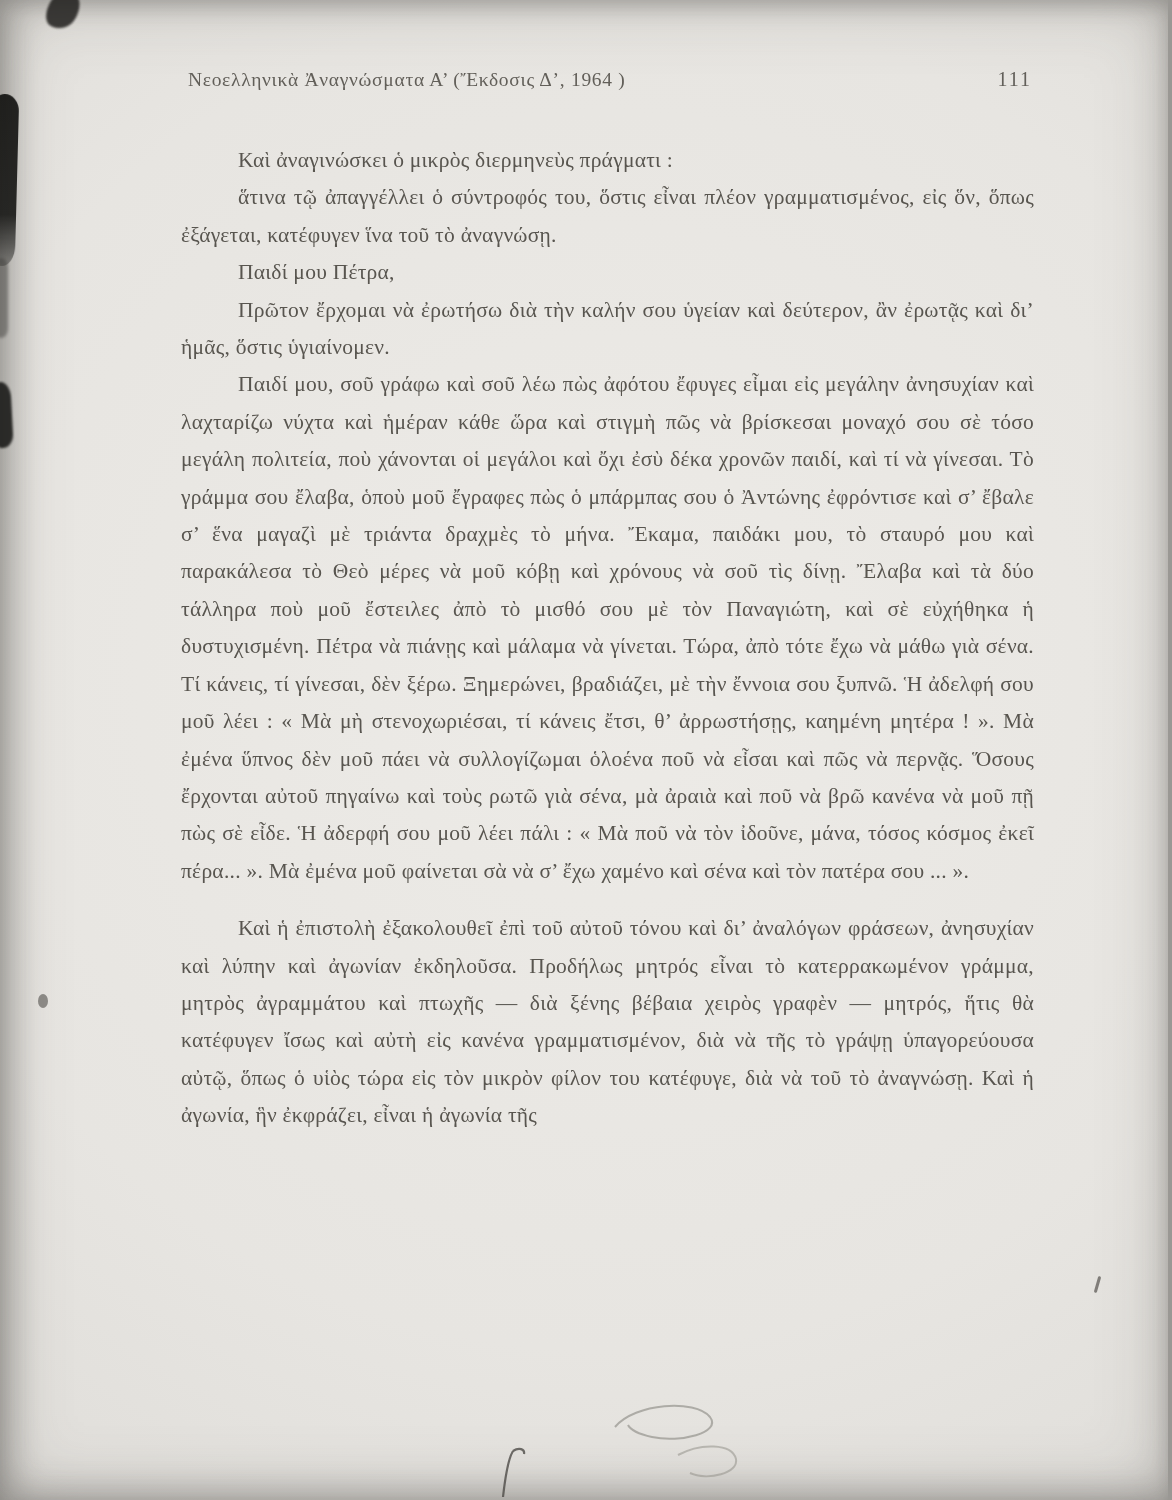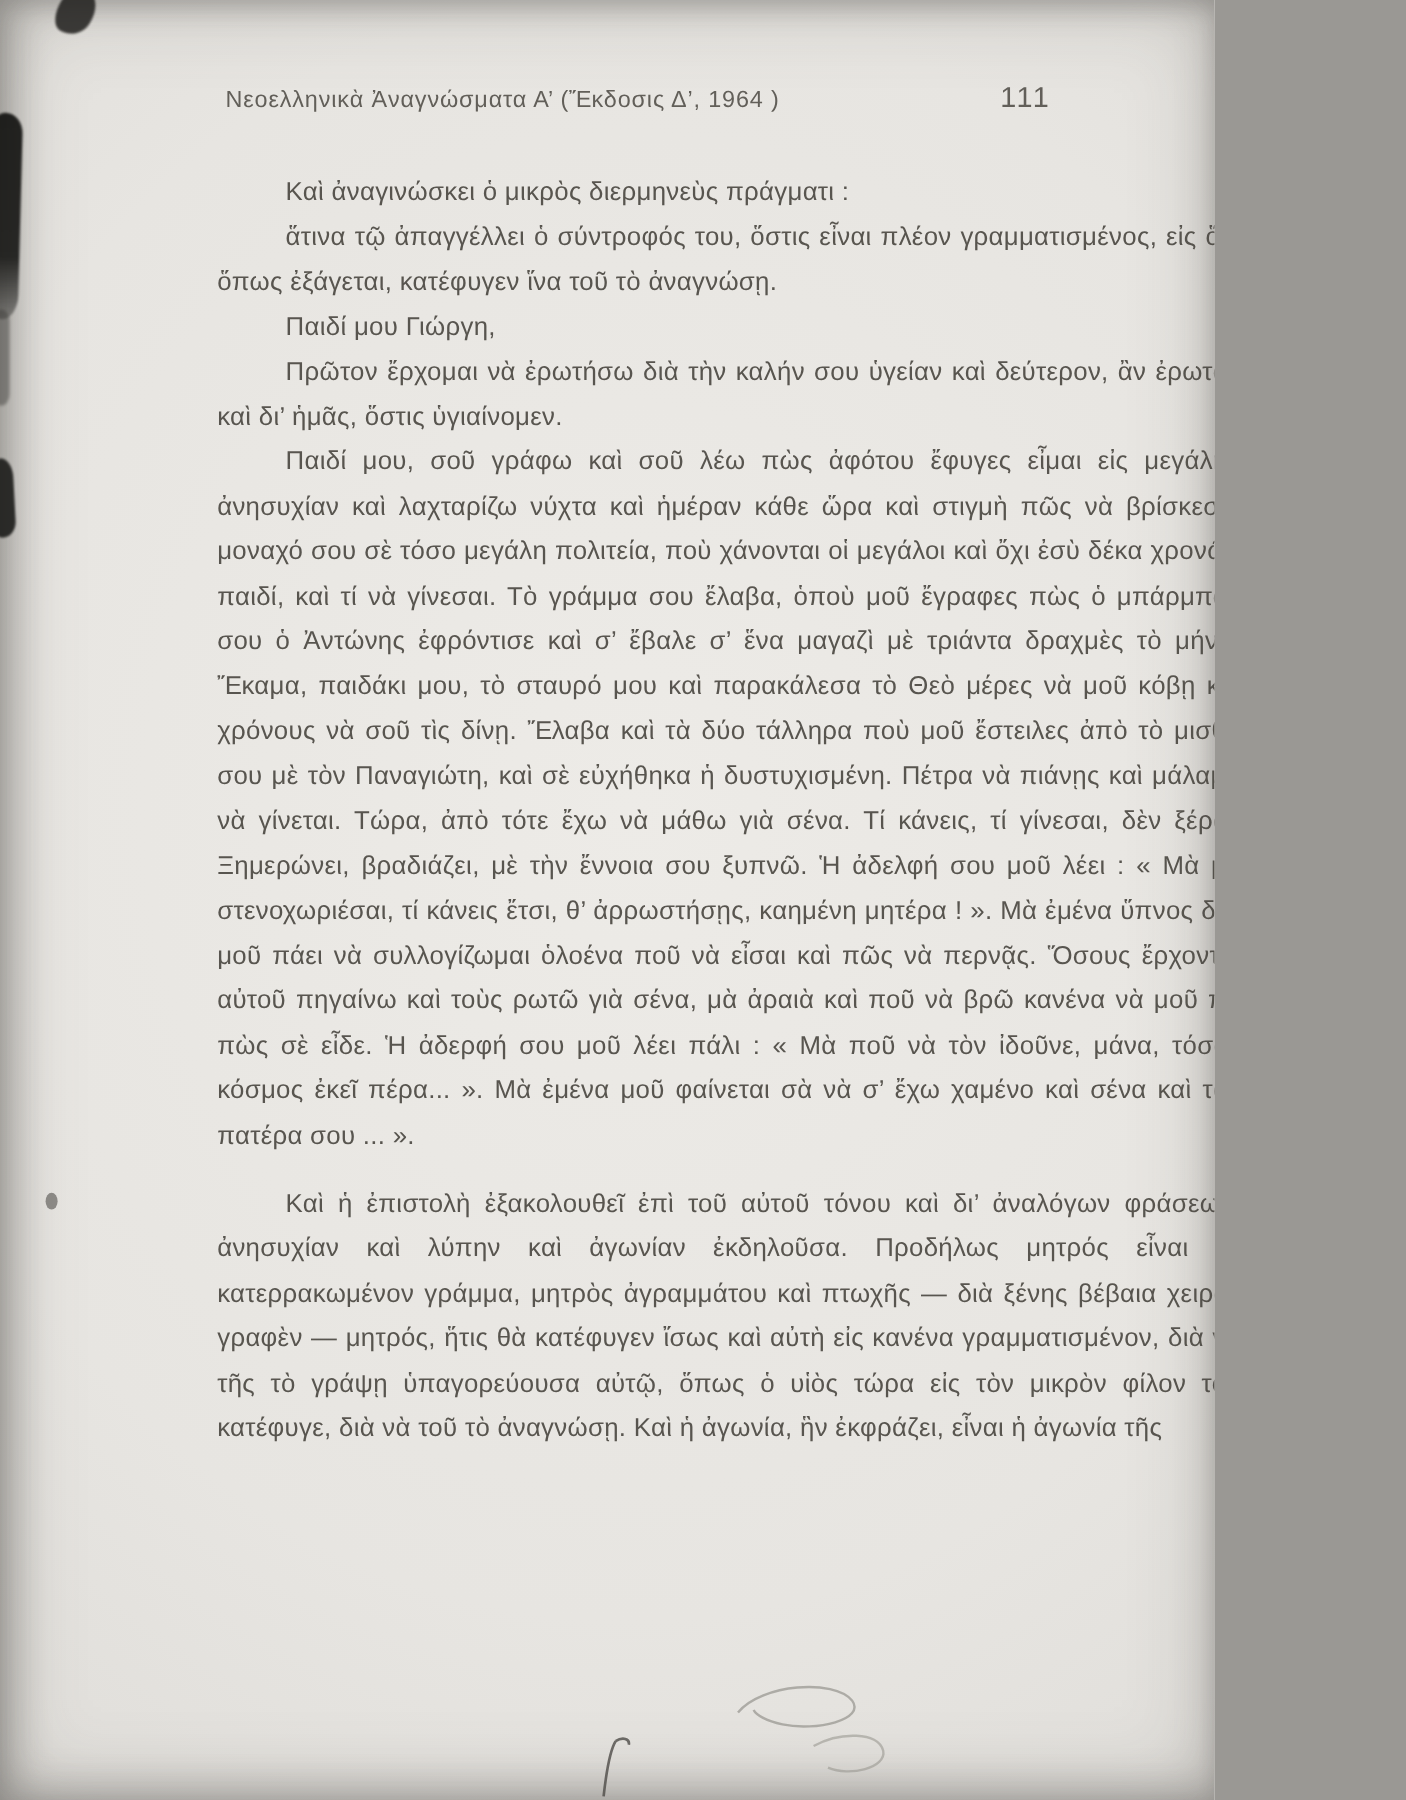--- a/index.html
+++ b/index.html
@@ -2,26 +2,26 @@
 <html><head>
 <meta charset="utf-8">
 <style>
   html, body {
     margin: 0;
     padding: 0;
     background: #9a9894;
   }
   .page {
     position: relative;
-    width: 1012px;
+    width: 1168px;
     height: 1500px;
     overflow: hidden;
     background: radial-gradient(ellipse 120% 90% at 52% 45%,
       #edebe7 0%, #e7e5e1 50%, #dedcd8 80%, #cfcdc9 100%);
-    font-family: Liberation Sans, sans-serif;
+    font-family: Liberation Serif, serif;
     color: #57544e;
   }
   .page::before {
     content: "";
     position: absolute;
     inset: 0;
     pointer-events: none;
     box-shadow:
       inset 0 0 70px rgba(95, 92, 86, 0.30),
       inset 14px 0 30px rgba(55, 53, 50, 0.22),
@@ -35,21 +35,21 @@
     left: 188px;
     right: 136px;
     top: 68px;
     display: flex;
     justify-content: space-between;
     align-items: baseline;
     font-size: 19.5px;
     letter-spacing: 0.7px;
     color: #625f59;
   }
-  .page-number { font-size: 24px; letter-spacing: 2px; }
+  .page-number { font-size: 20px; letter-spacing: 2px; }
 
   .text-block {
     position: absolute;
     left: 181px;
     top: 142px;
     width: 853px;
     font-size: 21.5px;
     line-height: 37.4px;
     letter-spacing: 0.25px;
     text-align: justify;
@@ -113,21 +113,21 @@
 <div class="page">
 
   <header class="page-header">
     <span class="header-title">Νεοελληνικὰ Ἀναγνώσματα Α’ (Ἔκδοσις Δ’, 1964 )</span>
     <span class="page-number">111</span>
   </header>
 
   <main class="text-block">
     <p class="indent">Καὶ ἀναγινώσκει ὁ μικρὸς διερμηνεὺς πράγματι :</p>
     <p class="indent">ἅτινα τῷ ἀπαγγέλλει ὁ σύντροφός του, ὅστις εἶναι πλέον γραμματισμένος, εἰς ὅν, ὅπως ἐξάγεται, κατέφυγεν ἵνα τοῦ τὸ ἀναγνώσῃ.</p>
-    <p class="indent">Παιδί μου Γιώργη,</p>
+    <p class="indent">Παιδί μου Πέτρα,</p>
     <p class="indent">Πρῶτον ἔρχομαι νὰ ἐρωτήσω διὰ τὴν καλήν σου ὑγείαν καὶ δεύτερον, ἂν ἐρωτᾷς καὶ δι’ ἡμᾶς, ὅστις ὑγιαίνομεν.</p>
     <p class="indent">Παιδί μου, σοῦ γράφω καὶ σοῦ λέω πὼς ἀφότου ἔφυγες εἶμαι εἰς μεγάλην ἀνησυχίαν καὶ λαχταρίζω νύχτα καὶ ἡμέραν κάθε ὥρα καὶ στιγμὴ πῶς νὰ βρίσκεσαι μοναχό σου σὲ τόσο μεγάλη πολιτεία, ποὺ χάνονται οἱ μεγάλοι καὶ ὄχι ἐσὺ δέκα χρονῶν παιδί, καὶ τί νὰ γίνεσαι. Τὸ γράμμα σου ἔλαβα, ὁποὺ μοῦ ἔγραφες πὼς ὁ μπάρμπας σου ὁ Ἀντώνης ἐφρόντισε καὶ σ’ ἔβαλε σ’ ἕνα μαγαζὶ μὲ τριάντα δραχμὲς τὸ μήνα. Ἔκαμα, παιδάκι μου, τὸ σταυρό μου καὶ παρακάλεσα τὸ Θεὸ μέρες νὰ μοῦ κόβῃ καὶ χρόνους νὰ σοῦ τὶς δίνῃ. Ἔλαβα καὶ τὰ δύο τάλληρα ποὺ μοῦ ἔστειλες ἀπὸ τὸ μισθό σου μὲ τὸν Παναγιώτη, καὶ σὲ εὐχήθηκα ἡ δυστυχισμένη. Πέτρα νὰ πιάνῃς καὶ μάλαμα νὰ γίνεται. Τώρα, ἀπὸ τότε ἔχω νὰ μάθω γιὰ σένα. Τί κάνεις, τί γίνεσαι, δὲν ξέρω. Ξημερώνει, βραδιάζει, μὲ τὴν ἔννοια σου ξυπνῶ. Ἡ ἀδελφή σου μοῦ λέει : « Μὰ μὴ στενοχωριέσαι, τί κάνεις ἔτσι, θ’ ἀρρωστήσῃς, καημένη μητέρα ! ». Μὰ ἐμένα ὕπνος δὲν μοῦ πάει νὰ συλλογίζωμαι ὁλοένα ποῦ νὰ εἶσαι καὶ πῶς νὰ περνᾷς. Ὅσους ἔρχονται αὐτοῦ πηγαίνω καὶ τοὺς ρωτῶ γιὰ σένα, μὰ ἀραιὰ καὶ ποῦ νὰ βρῶ κανένα νὰ μοῦ πῇ πὼς σὲ εἶδε. Ἡ ἀδερφή σου μοῦ λέει πάλι : « Μὰ ποῦ νὰ τὸν ἰδοῦνε, μάνα, τόσος κόσμος ἐκεῖ πέρα... ». Μὰ ἐμένα μοῦ φαίνεται σὰ νὰ σ’ ἔχω χαμένο καὶ σένα καὶ τὸν πατέρα σου ... ».</p>
     <p class="indent commentary">Καὶ ἡ ἐπιστολὴ ἐξακολουθεῖ ἐπὶ τοῦ αὐτοῦ τόνου καὶ δι’ ἀναλόγων φράσεων, ἀνησυχίαν καὶ λύπην καὶ ἀγωνίαν ἐκδηλοῦσα. Προδήλως μητρός εἶναι τὸ κατερρακωμένον γράμμα, μητρὸς ἀγραμμάτου καὶ πτωχῆς — διὰ ξένης βέβαια χειρὸς γραφὲν — μητρός, ἥτις θὰ κατέφυγεν ἴσως καὶ αὐτὴ εἰς κανένα γραμματισμένον, διὰ νὰ τῆς τὸ γράψῃ ὑπαγορεύουσα αὐτῷ, ὅπως ὁ υἱὸς τώρα εἰς τὸν μικρὸν φίλον του κατέφυγε, διὰ νὰ τοῦ τὸ ἀναγνώσῃ. Καὶ ἡ ἀγωνία, ἣν ἐκφράζει, εἶναι ἡ ἀγωνία τῆς</p>
   </main>
 
   <div class="artifact corner-mark"></div>
   <div class="artifact edge-streak-1"></div>
   <div class="artifact edge-streak-1b"></div>
   <div class="artifact edge-streak-2"></div>
   <div class="artifact margin-dot"></div>

